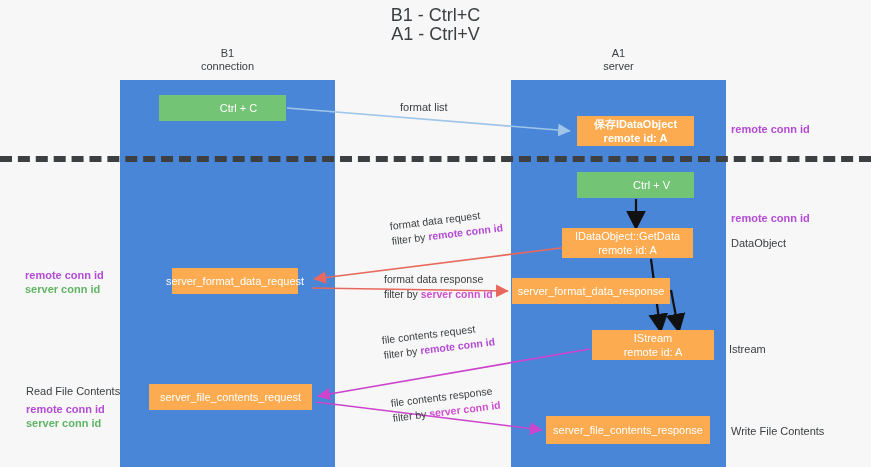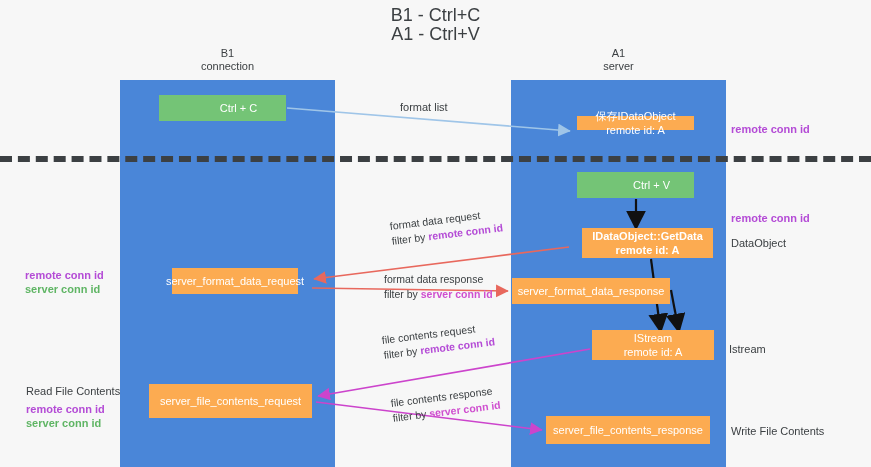--- a/index.html
+++ b/index.html
@@ -36,27 +36,27 @@
   .node{
     position:absolute;box-sizing:border-box;
     display:flex;flex-direction:column;align-items:center;justify-content:center;
     color:#ffffff;font-size:11px;line-height:14px;text-align:center;
     z-index:6;
   }
   .green{background:#74c476;padding-left:32px;}
   .orange{background:#fcab51;}
 
   #n-ctrlc{left:159px;top:95px;width:127px;height:26px;}
-  #n-save{left:577px;top:116px;width:117px;height:14px;}
+  #n-save{left:577px;top:116px;width:117px;height:30px;font-weight:bold;}
   #n-ctrlv{left:577px;top:172px;width:117px;height:26px;}
-  #n-getdata{left:582px;top:228px;width:131px;height:30px;font-weight:bold;}
+  #n-getdata{left:562px;top:228px;width:131px;height:30px;}
   #n-fmtreq{left:152px;top:268px;width:126px;height:26px;margin-left:20px;}
   #n-fmtresp{left:512px;top:278px;width:158px;height:26px;}
   #n-istream{left:592px;top:330px;width:122px;height:30px;}
-  #n-filereq{left:149px;top:384px;width:163px;height:34px;}
+  #n-filereq{left:149px;top:384px;width:163px;height:26px;}
   #n-fileresp{left:546px;top:416px;width:164px;height:28px;}
 
   
   #divider{
     position:absolute;left:0;top:156px;width:871px;height:0;
     border-top:6px dashed #3c4043;z-index:9;
   }
 
   
   .lbl{position:absolute;font-size:11px;line-height:14px;color:#3c4043;white-space:nowrap;z-index:7;}

